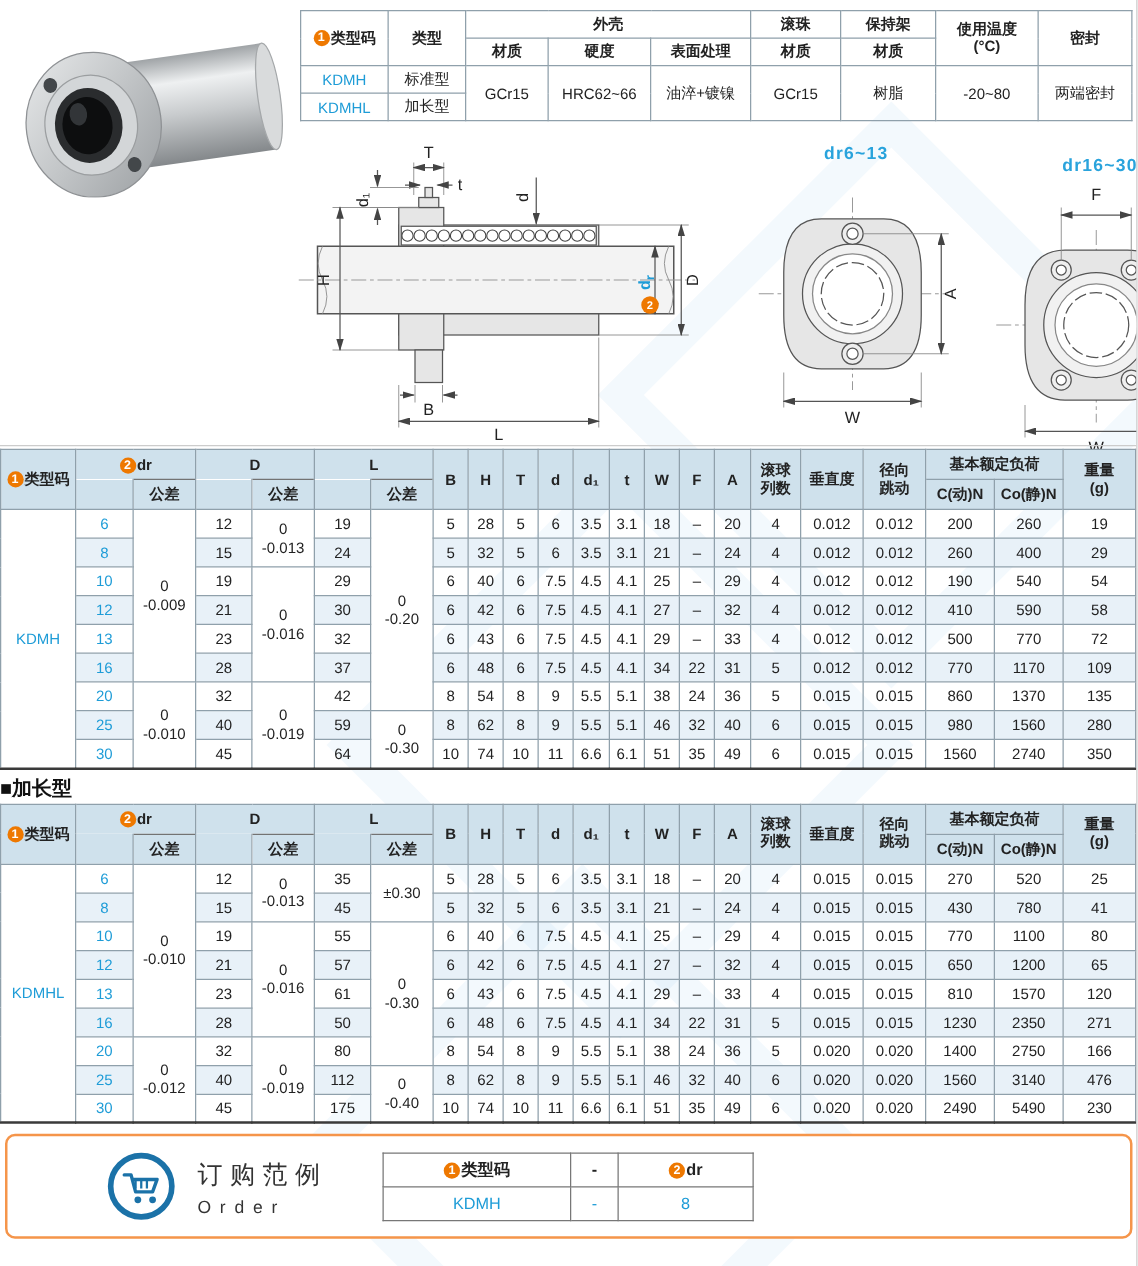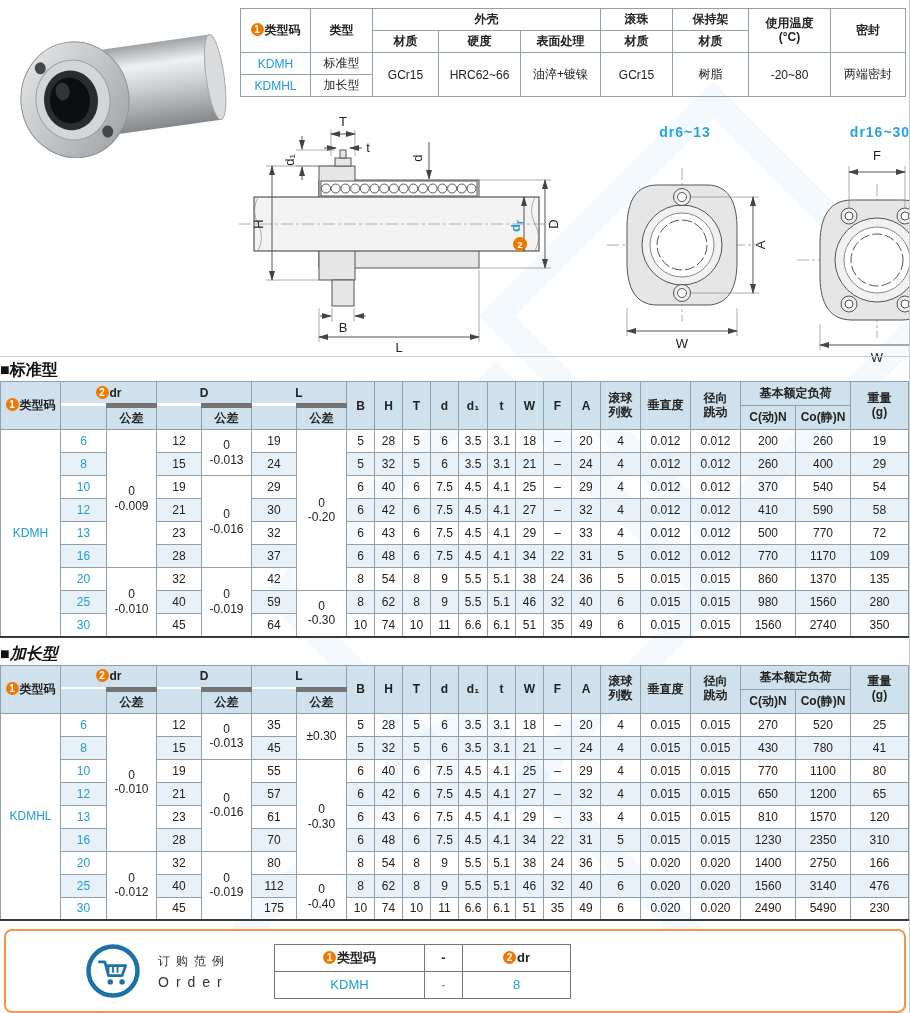--- a/index.html
+++ b/index.html
@@ -22,21 +22,21 @@
   .section-title{font-size:16px;font-weight:bold;color:#111;height:22px;line-height:22px;}
   table.dim{border-collapse:collapse;table-layout:fixed;width:908px;
     border-left:1px solid #5a6a74;border-right:1px solid #5a6a74;
     border-top:1px solid #5a6a74;border-bottom:2px solid #3a3a3a;}
   table.dim th,table.dim td{border:1px solid #8fa0ab;text-align:center;vertical-align:middle;font-size:12px;padding:0;overflow:hidden;}
   table.dim thead th{background:#cfe1ec;font-weight:bold;}
   table.dim thead tr{height:24px;}
   table.dim tbody tr{height:23px;}
   table.dim .nb{border-bottom:none;}
   table.dim .nt{border-top:none;}
-  table.dim .tol-head{border-top:5px solid #737373;}
+  table.dim .tol-head{border-top:1px solid #737373;}
   table.dim tr.alt td:not(.tol-cell){background:#e8f1f8;}
   table.dim .tol-cell{white-space:pre-line;line-height:1.2;background:#fff;}
   table.dim th.code-cell{background:#fff;color:#1e9cd7;font-weight:normal;}
   table.dim td.blue{color:#1e9cd7;}
 
   .badge{display:inline-block;width:13px;height:13px;line-height:13px;border-radius:50%;
     background:#ee7800;color:#fff;font-size:10px;font-weight:bold;text-align:center;
     margin-right:1px;vertical-align:1px;}
 
   
@@ -46,21 +46,21 @@
   .shaft{fill:#f3f3f3;stroke:#555;stroke-width:1.2;}
   .dim-line{stroke:#555;stroke-width:1;fill:none;}
   .ext{stroke:#888;stroke-width:.7;fill:none;}
   .dlabel{font-size:13px;fill:#222;}
   .view-title{color:#29a3dc;font-weight:bold;font-size:14px;text-align:center;letter-spacing:1px;}
 
   
   .order-box{border:2px solid #f5954a;border-radius:8px;height:80px;margin:8px 4px 0 4px;
     display:flex;align-items:center;background:#fff;}
   .order-text{margin-left:16px;color:#333;}
-  .order-cn{font-size:12px;letter-spacing:6px;}
+  .order-cn{font-size:20px;letter-spacing:6px;}
   .order-en{font-size:14px;letter-spacing:7px;margin-top:4px;}
   table.order{border-collapse:collapse;margin-left:44px;}
   table.order th,table.order td{border:1px solid #777;text-align:center;font-size:13px;padding:0;height:26px;}
   table.order th{font-weight:bold;background:#fff;}
   table.order td{color:#1e9cd7;}
 </style>
 </head>
 <body>
 
 <div class="wm" style="right:30px;top:150px;"></div>
@@ -220,21 +220,21 @@
     <line x1="96" y1="220" x2="107" y2="220" class="dim-line" marker-end="url(#ar)"></line>
     <line x1="131" y1="220" x2="142" y2="220" class="dim-line" marker-start="url(#ar)"></line>
     <text x="119" y="236" text-anchor="middle" class="dlabel">B</text>
 
     <line x1="95" y1="212" x2="95" y2="246" class="ext"></line>
       <line x1="255" y1="174" x2="255" y2="246" class="ext"></line>
     <line x1="95" y1="241" x2="255" y2="241" class="dim-line" marker-start="url(#ar)" marker-end="url(#ar)"></line>
     <text x="175" y="256" text-anchor="middle" class="dlabel">L</text>
   </svg>
 
-  <div style="margin-left:30px;padding-top:28px;">
+  <div style="margin-left:30px;padding-top:18px;">
     <div class="view-title">dr6~13</div>
     <svg width="172" height="215" viewBox="0 0 172 215">
       <defs>
         <marker id="ar2" viewBox="0 0 10 6" refX="9" refY="3" markerWidth="10" markerHeight="6" orient="auto-start-reverse">
           <path d="M0,0L10,3L0,6z" fill="#444"></path>
         </marker>
       </defs>
       <line x1="8" y1="105" x2="158" y2="105" class="cl"></line>
       <line x1="83" y1="28" x2="83" y2="182" class="cl"></line>
       <path class="part" d="M58,45 H108 C133,45 138,68 138,88 V122 C138,142 133,165 108,165 H58 C33,165 28,142 28,122 V88 C28,68 33,45 58,45 Z"></path>
@@ -289,21 +289,20 @@
       <line x1="31" y1="184" x2="31" y2="210" class="ext"></line>
         <line x1="145" y1="184" x2="145" y2="210" class="ext"></line>
       <line x1="31" y1="205" x2="145" y2="205" class="dim-line" marker-start="url(#ar3)" marker-end="url(#ar3)"></line>
       <text x="88" y="222" text-anchor="middle" class="dlabel">W</text>
     </svg>
   </div>
 </div>
 
 <div class="layer" style="left:0;top:356px;width:910px;border-top:1px solid #ccc;padding-top:2px;">
 
-  <div class="section-title">■标准型</div>
   <table class="dim" id="std">
     <colgroup>
         <col style="width:60px">
         <col style="width:46px">
         <col style="width:50px">
         <col style="width:45px">
         <col style="width:50px">
         <col style="width:45px">
         <col style="width:50px">
         <col style="width:28px">
@@ -416,21 +415,21 @@
           <td>6</td>
           <td>7.5</td>
           <td>4.5</td>
           <td>4.1</td>
           <td>25</td>
           <td>–</td>
           <td>29</td>
           <td>4</td>
           <td>0.012</td>
           <td>0.012</td>
-          <td>370</td>
+          <td>190</td>
           <td>540</td>
           <td>54</td>
         </tr>
         <tr class="alt">
           <td class="blue">12</td>
           <td>21</td>
           <td>30</td>
           <td>6</td>
           <td>42</td>
           <td>6</td>
@@ -549,21 +548,21 @@
           <td>6</td>
           <td>0.015</td>
           <td>0.015</td>
           <td>1560</td>
           <td>2740</td>
           <td>350</td>
         </tr>
       </tbody>
   </table>
 
-  <div class="section-title" style="margin-top:5px;font-style:italic;">■加长型</div>
+  <div class="section-title" style="margin-top:5px;">■加长型</div>
   <table class="dim" id="ext">
     <colgroup>
         <col style="width:60px">
         <col style="width:46px">
         <col style="width:50px">
         <col style="width:45px">
         <col style="width:50px">
         <col style="width:45px">
         <col style="width:50px">
         <col style="width:28px">
@@ -724,36 +723,36 @@
           <td>4</td>
           <td>0.015</td>
           <td>0.015</td>
           <td>810</td>
           <td>1570</td>
           <td>120</td>
         </tr>
         <tr class="alt">
           <td class="blue">16</td>
           <td>28</td>
-          <td>70</td>
+          <td>50</td>
           <td>6</td>
           <td>48</td>
           <td>6</td>
           <td>7.5</td>
           <td>4.5</td>
           <td>4.1</td>
           <td>34</td>
           <td>22</td>
           <td>31</td>
           <td>5</td>
           <td>0.015</td>
           <td>0.015</td>
           <td>1230</td>
           <td>2350</td>
-          <td>310</td>
+          <td>271</td>
         </tr>
         <tr>
           <td class="blue">20</td>
           <td rowspan="3" class="tol-cell">0
 -0.012</td>
           <td>32</td>
           <td rowspan="3" class="tol-cell">0
 -0.019</td>
           <td>80</td>
           <td>8</td>

